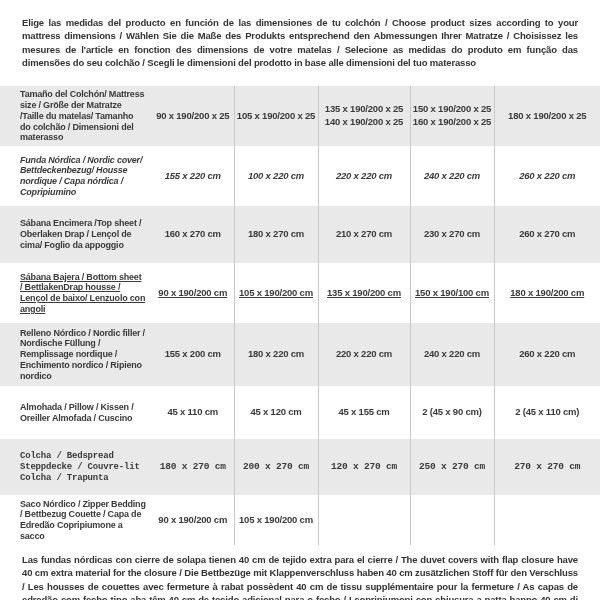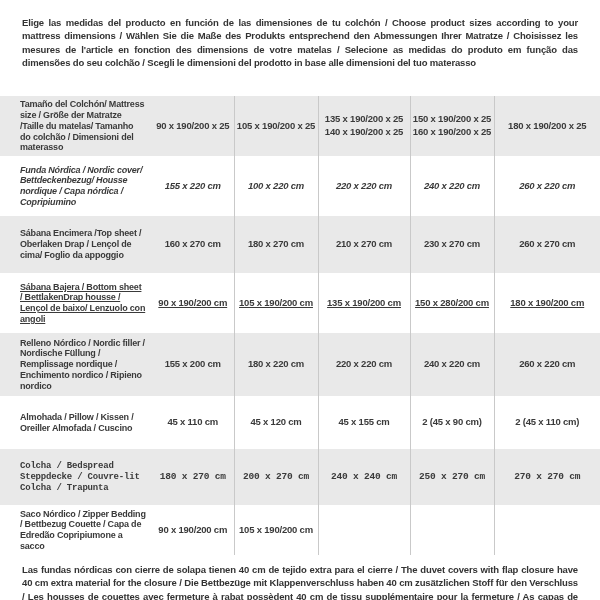--- a/index.html
+++ b/index.html
@@ -22,21 +22,21 @@
     font-size: 9.5px;
     font-weight: bold;
     line-height: 1.4;
     letter-spacing: -0.15px;
     text-align: justify;
     color: #333333;
   }
 
   table.size-table {
     width: 600px;
-    margin-top: 27px;
+    margin-top: 17px;
     border-collapse: collapse;
     table-layout: fixed;
   }
   table.size-table tr:nth-child(odd) { background: #e9e9e9; }
   table.size-table tr:nth-child(even) { background: #ffffff; }
 
   tr.r0 { height: 60px; }
   tr.r1 { height: 60px; font-style: italic; }
   tr.r2 { height: 57px; }
   tr.r3 { height: 60px; text-decoration: underline; }
@@ -117,21 +117,21 @@
           <td class="val">180 x 270 cm</td>
           <td class="val">210 x 270 cm</td>
           <td class="val">230 x 270 cm</td>
           <td class="val">260 x 270 cm</td>
         </tr>
         <tr class="r3">
           <td class="label">Sábana Bajera / Bottom sheet / BettlakenDrap housse / Lençol de baixo/ Lenzuolo con angoli</td>
           <td class="val">90 x 190/200 cm</td>
           <td class="val">105 x 190/200 cm</td>
           <td class="val">135 x 190/200 cm</td>
-          <td class="val">150 x 280/200 cm</td>
+          <td class="val">150 x 190/100 cm</td>
           <td class="val">180 x 190/200 cm</td>
         </tr>
         <tr class="r4">
           <td class="label">Relleno Nórdico / Nordic filler / Nordische Füllung / Remplissage nordique / Enchimento nordico / Ripieno nordico</td>
           <td class="val">155 x 200 cm</td>
           <td class="val">180 x 220 cm</td>
           <td class="val">220 x 220 cm</td>
           <td class="val">240 x 220 cm</td>
           <td class="val">260 x 220 cm</td>
         </tr>
@@ -140,21 +140,21 @@
           <td class="val">45 x 110 cm</td>
           <td class="val">45 x 120 cm</td>
           <td class="val">45 x 155 cm</td>
           <td class="val">2 (45 x 90 cm)</td>
           <td class="val">2 (45 x 110 cm)</td>
         </tr>
         <tr class="r6">
           <td class="label">Colcha / Bedspread Steppdecke / Couvre-lit Colcha / Trapunta</td>
           <td class="val">180 x 270 cm</td>
           <td class="val">200 x 270 cm</td>
-          <td class="val">240 x 240 cm</td>
+          <td class="val">120 x 270 cm</td>
           <td class="val">250 x 270 cm</td>
           <td class="val">270 x 270 cm</td>
         </tr>
         <tr class="r7">
           <td class="label">Saco Nórdico / Zipper Bedding / Bettbezug Couette  / Capa de Edredão Copripiumone a sacco</td>
           <td class="val">90 x 190/200 cm</td>
           <td class="val">105 x 190/200 cm</td>
           <td class="val"></td>
           <td class="val"></td>
           <td class="val"></td>

